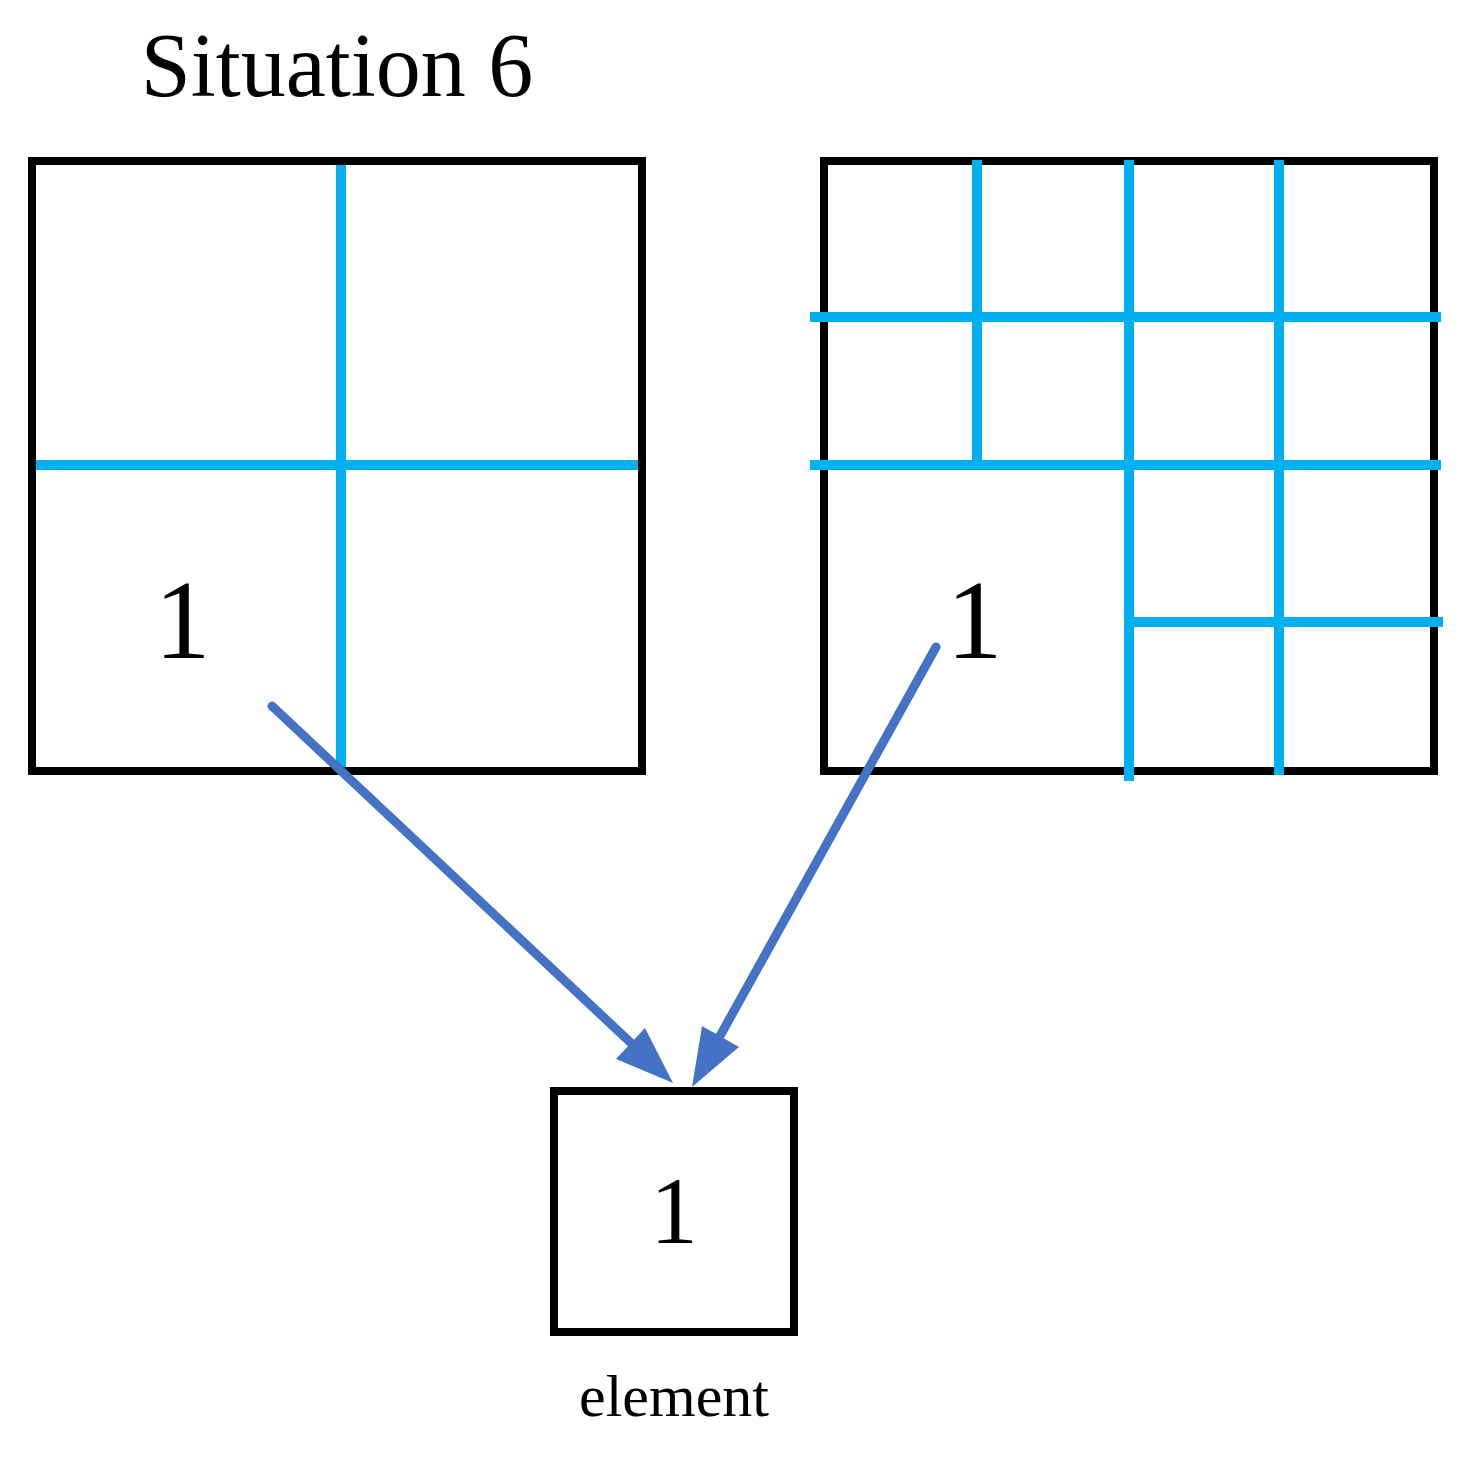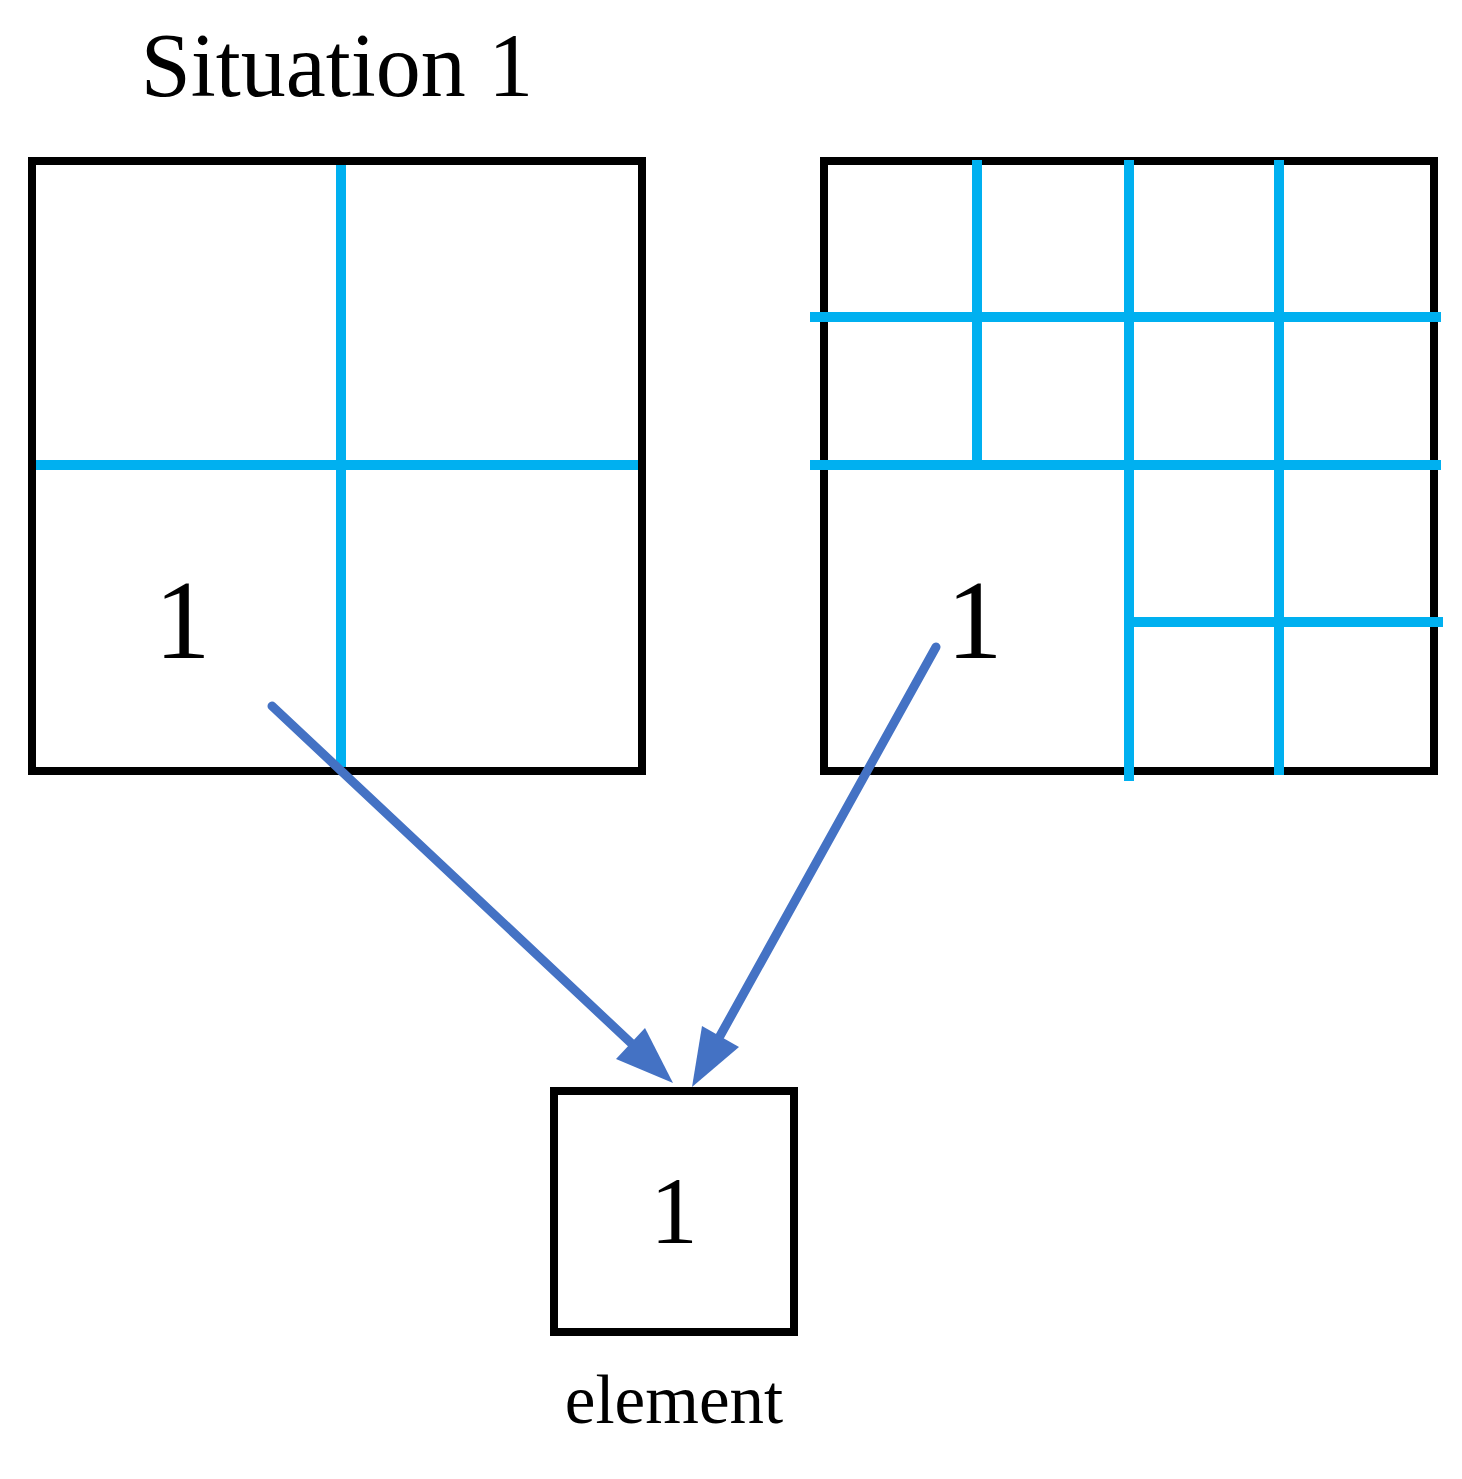--- a/index.html
+++ b/index.html
@@ -72,21 +72,21 @@
   .q1 { left: 28px;  top: 465px; }
   .q2 { left: 820px; top: 465px; }
   .elabel {
     font-size: 95px;
     line-height: 1;
   }
   .caption {
     position: absolute;
     left: 424px; top: 1366px; width: 500px;
     text-align: center;
-    font-size: 69px;
+    font-size: 60px;
     line-height: 1;
     z-index: 4;
   }
   .arrows {
     position: absolute;
     left: 0; top: 0;
     width: 1462px; height: 1479px;
     z-index: 5;
     pointer-events: none;
   }
@@ -99,21 +99,21 @@
   .arrow-head {
     fill: var(--arrow, #4472C4);
     stroke: none;
   }
 </style>
 </head>
 <body>
 
 <div class="figure">
 
-  <div class="title t1">Situation 1</div>
+  <div class="title t1">Situation 6</div>
 
   <div class="pline under s1v"></div>
   <div class="pline under s1h"></div>
 
   <div class="square s1"></div>
   <div class="square s2"></div>
 
   <div class="pline over s2v1"></div>
   <div class="pline over s2v2"></div>
   <div class="pline over s2v3"></div>

